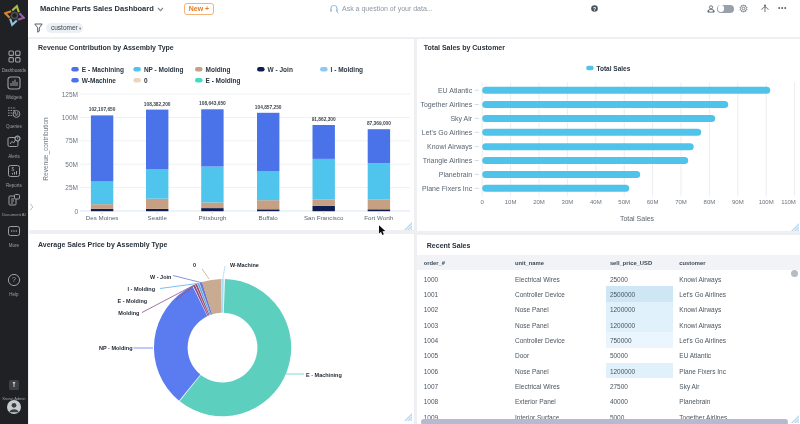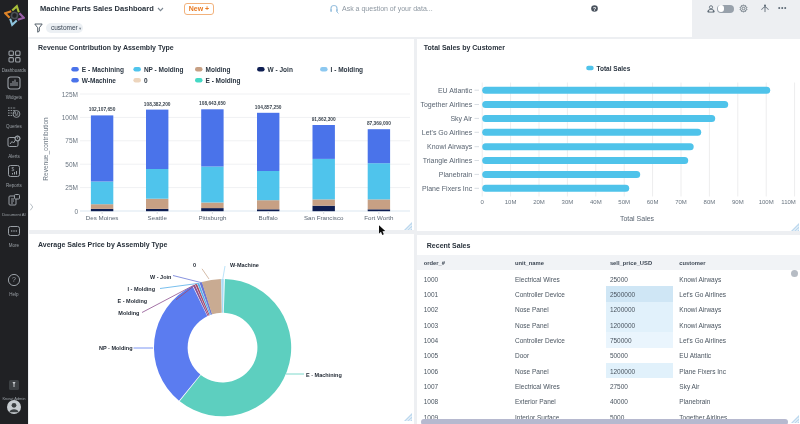--- a/index.html
+++ b/index.html
@@ -1,20 +1,20 @@
 <!DOCTYPE html>
 <html><head><meta charset="utf-8">
 <style>
   * { margin:0; padding:0; box-sizing:border-box; }
   html,body { width:800px; height:424px; overflow:hidden; background:#edeff2; font-family:"Liberation Sans", sans-serif; }
   .abs { position:absolute; }
   #sidebar { position:absolute; left:0; top:0; width:28px; height:424px; background:#202124; z-index:5; }
   .sbitem { position:absolute; left:0; width:28px; text-align:center; color:#9aa0a6; }
   .sblabel { font-size:4.5px; color:#9aa0a6; display:block; margin-top:1px; }
-  #topbar { position:absolute; left:28px; top:0; width:664px; height:36.5px; background:#fff; z-index:4; }
+  #topbar { position:absolute; left:28px; top:0; width:772px; height:36.5px; background:#fff; z-index:4; }
   .card { position:absolute; background:#fff; }
   .ctitle { position:absolute; font-size:7px; font-weight:bold; color:#29323c; }
   svg text { font-family:"Liberation Sans", sans-serif; }
 </style></head>
 <body>
 <div id="sidebar">
   <svg class="abs" style="left:4px;top:4px" width="21" height="23" viewBox="0 0 21 23">
     <g transform="translate(10.5,11.5) rotate(14)" fill="none" stroke-width="2.1" stroke-linejoin="miter">
       <path d="M-3.4,-4.2 L0,-9.6 L3.4,-4.2" stroke="#a8bf3a"></path>
       <path transform="rotate(90)" d="M-3.4,-4.2 L0,-9.6 L3.4,-4.2" stroke="#9a5fa8"></path>

